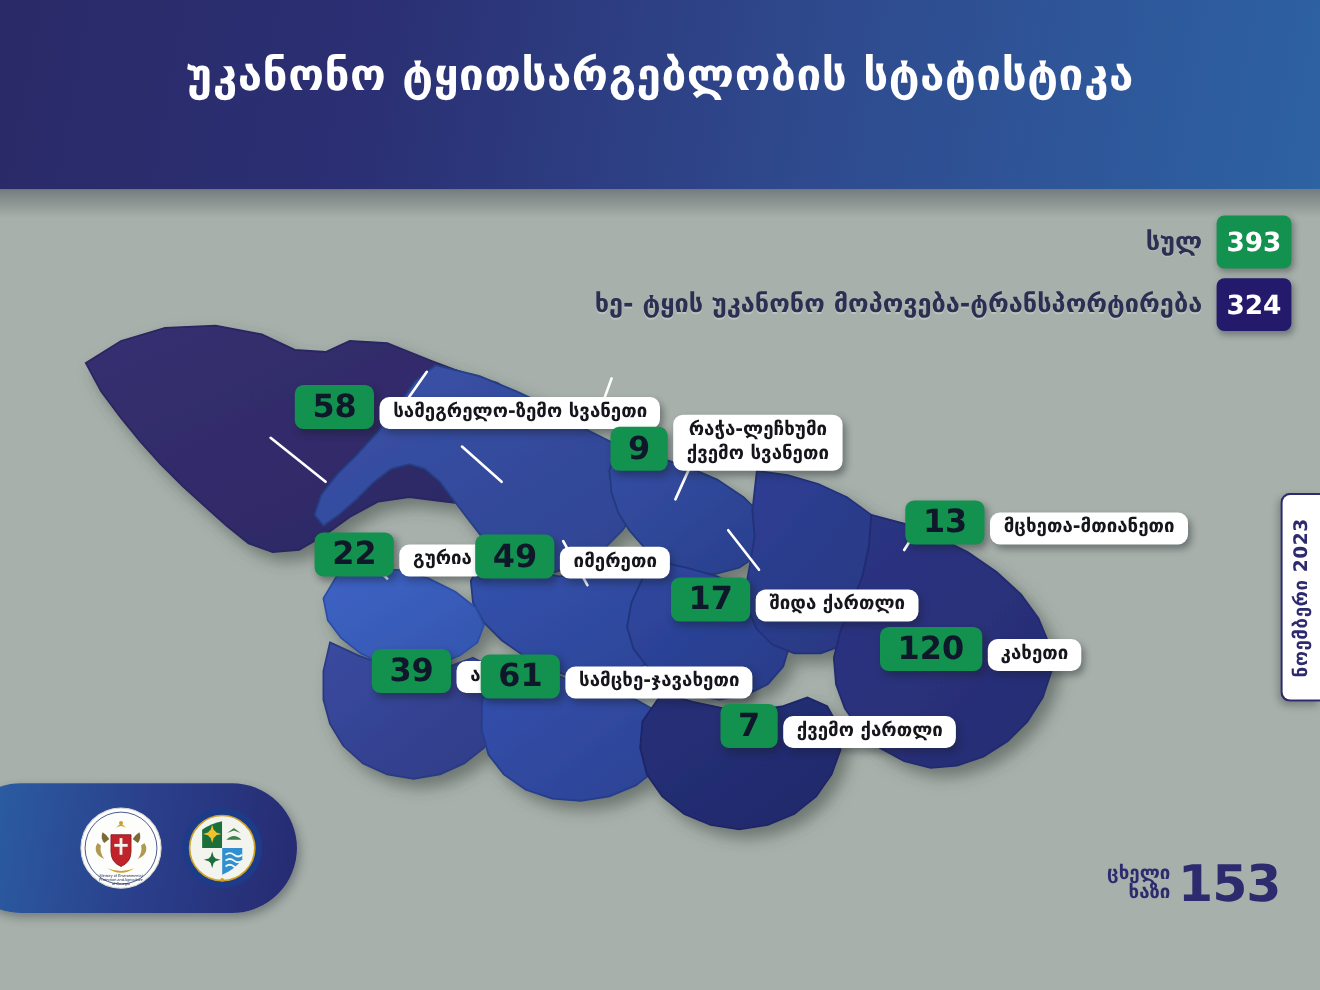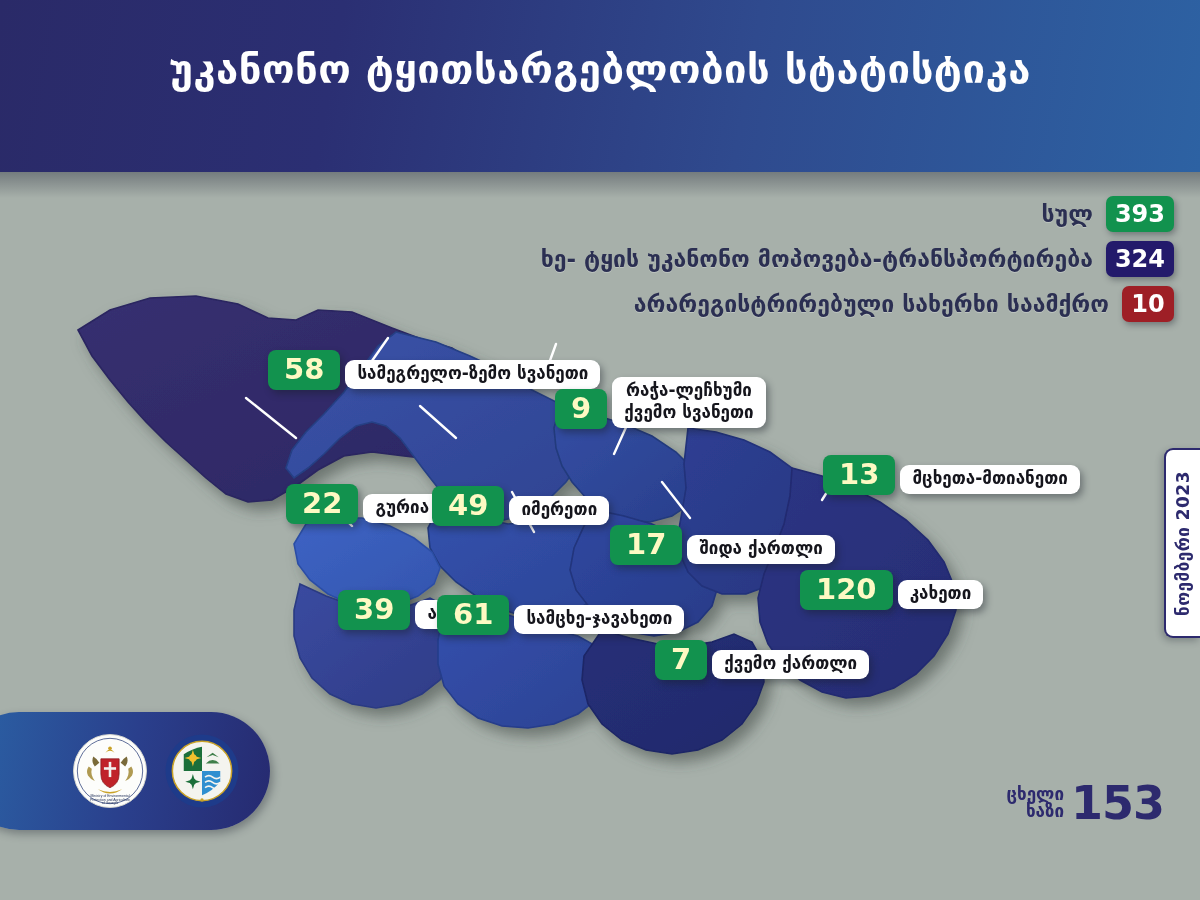--- a/index.html
+++ b/index.html
@@ -38,21 +38,21 @@
   .legend-row{
     display:flex;align-items:center;justify-content:flex-end;
     margin-bottom:9px;
   }
   .legend-label{
     color:#2b2f52;font-size:23px;font-weight:bold;
     margin-right:13px;white-space:nowrap;
     text-shadow:0 1px 0 rgba(255,255,255,.25);
   }
   .legend-chip{
-    min-width:52px;height:36px;border-radius:7px;
+    min-width:52px;height:48px;border-radius:7px;
     display:flex;align-items:center;justify-content:center;
     color:#fff;font-size:24px;font-weight:bold;
     padding:0 9px;box-sizing:border-box;
     box-shadow:2px 3px 6px rgba(30,35,45,.38);
   }
   .chip-green{background:#12924e;}
   .chip-navy{background:#231a6b;}
   .chip-red{background:#9e1f26;}
 
   
@@ -74,21 +74,21 @@
     white-space:nowrap;letter-spacing:.5px;
   }
 
   
   .map-wrap{position:absolute;left:0;top:170px;width:1060px;height:640px;z-index:2;}
   .map-wrap svg{display:block;width:100%;height:100%;}
 
   
   .marker{position:absolute;z-index:7;}
   .marker .num{
-    background:#12924e;color:#fef9c3;
+    background:#12924e;color:#0f172a;
     border-radius:8px;
     font-size:29px;font-weight:bold;
     padding:3px 16px 5px 16px;
     display:inline-block;
     box-shadow:3px 4px 7px rgba(25,30,40,.42);
     line-height:1.12;
     text-align:center;
   }
   .marker .name{
     background:#ffffff;color:#15151c;
@@ -312,24 +312,20 @@
 
   <div class="legend">
     <div class="legend-row">
       <div class="legend-label">სულ</div>
       <div class="legend-chip chip-green">393</div>
     </div>
     <div class="legend-row">
       <div class="legend-label">ხე- ტყის უკანონო  მოპოვება-ტრანსპორტირება</div>
       <div class="legend-chip chip-navy">324</div>
     </div>
-    <div class="legend-row">
-      <div class="legend-label">არარეგისტრირებული სახერხი საამქრო</div>
-      <div class="legend-chip chip-red">10</div>
-    </div>
   </div>
 
   <div class="date-tab">
     <span>ნოემბერი 2023</span>
   </div>
 
   <div class="logo-bar">
 
     <div class="emblem">
       <svg width="76" height="76" viewBox="0 0 100 100">

